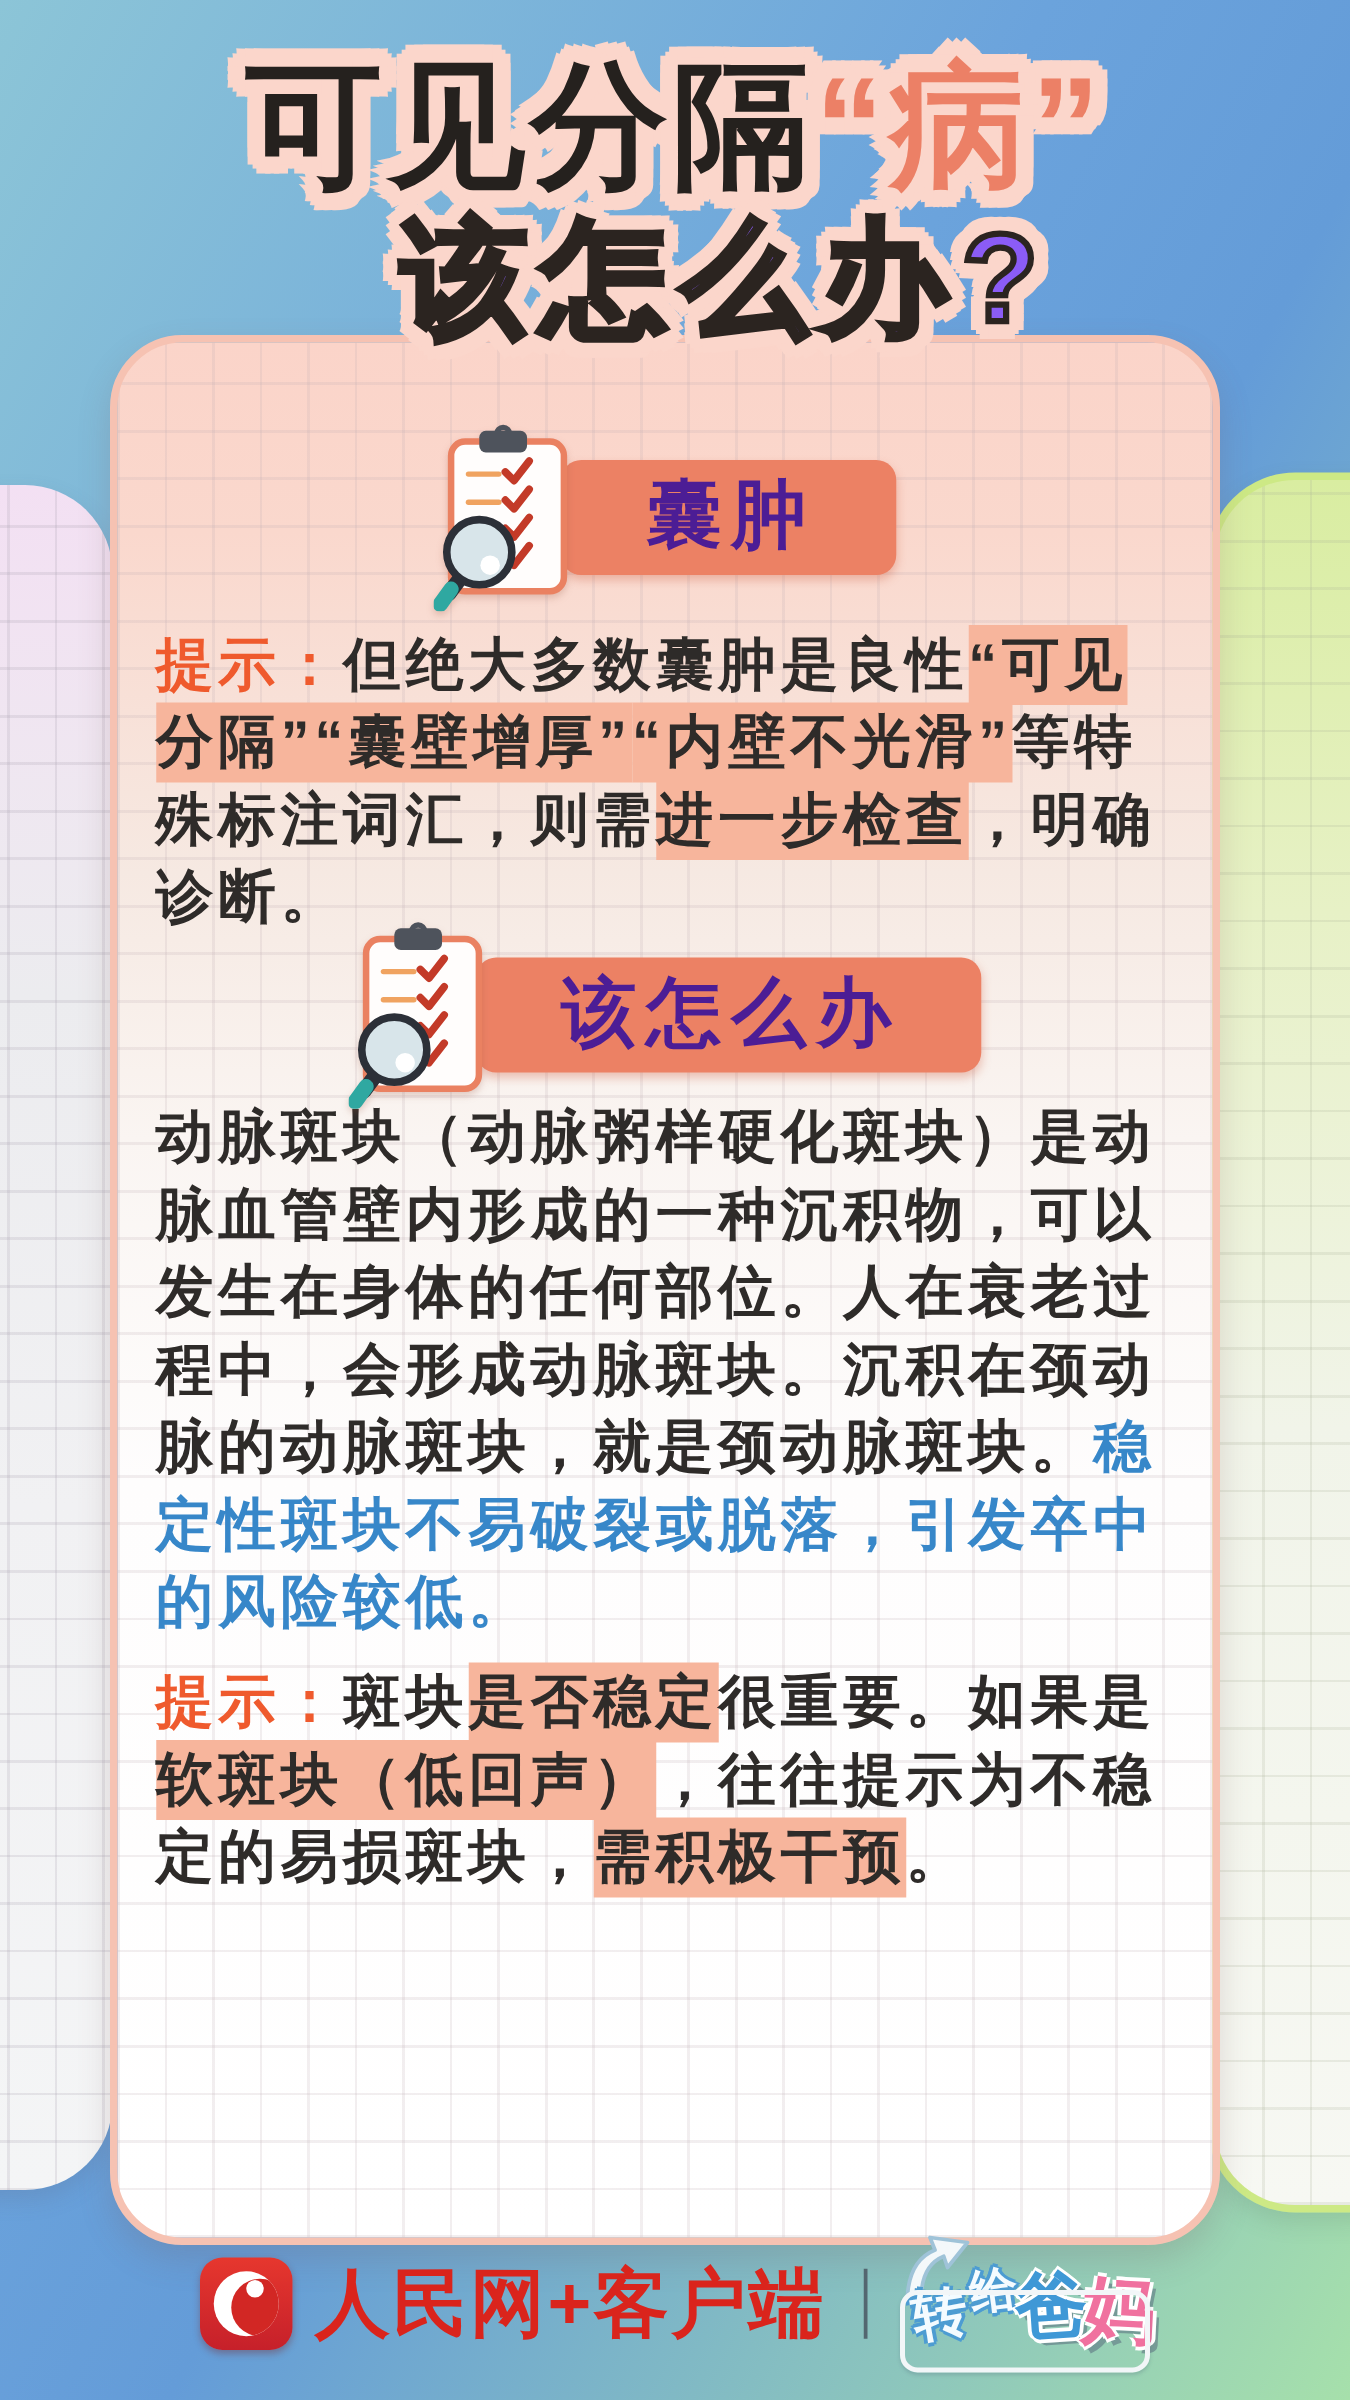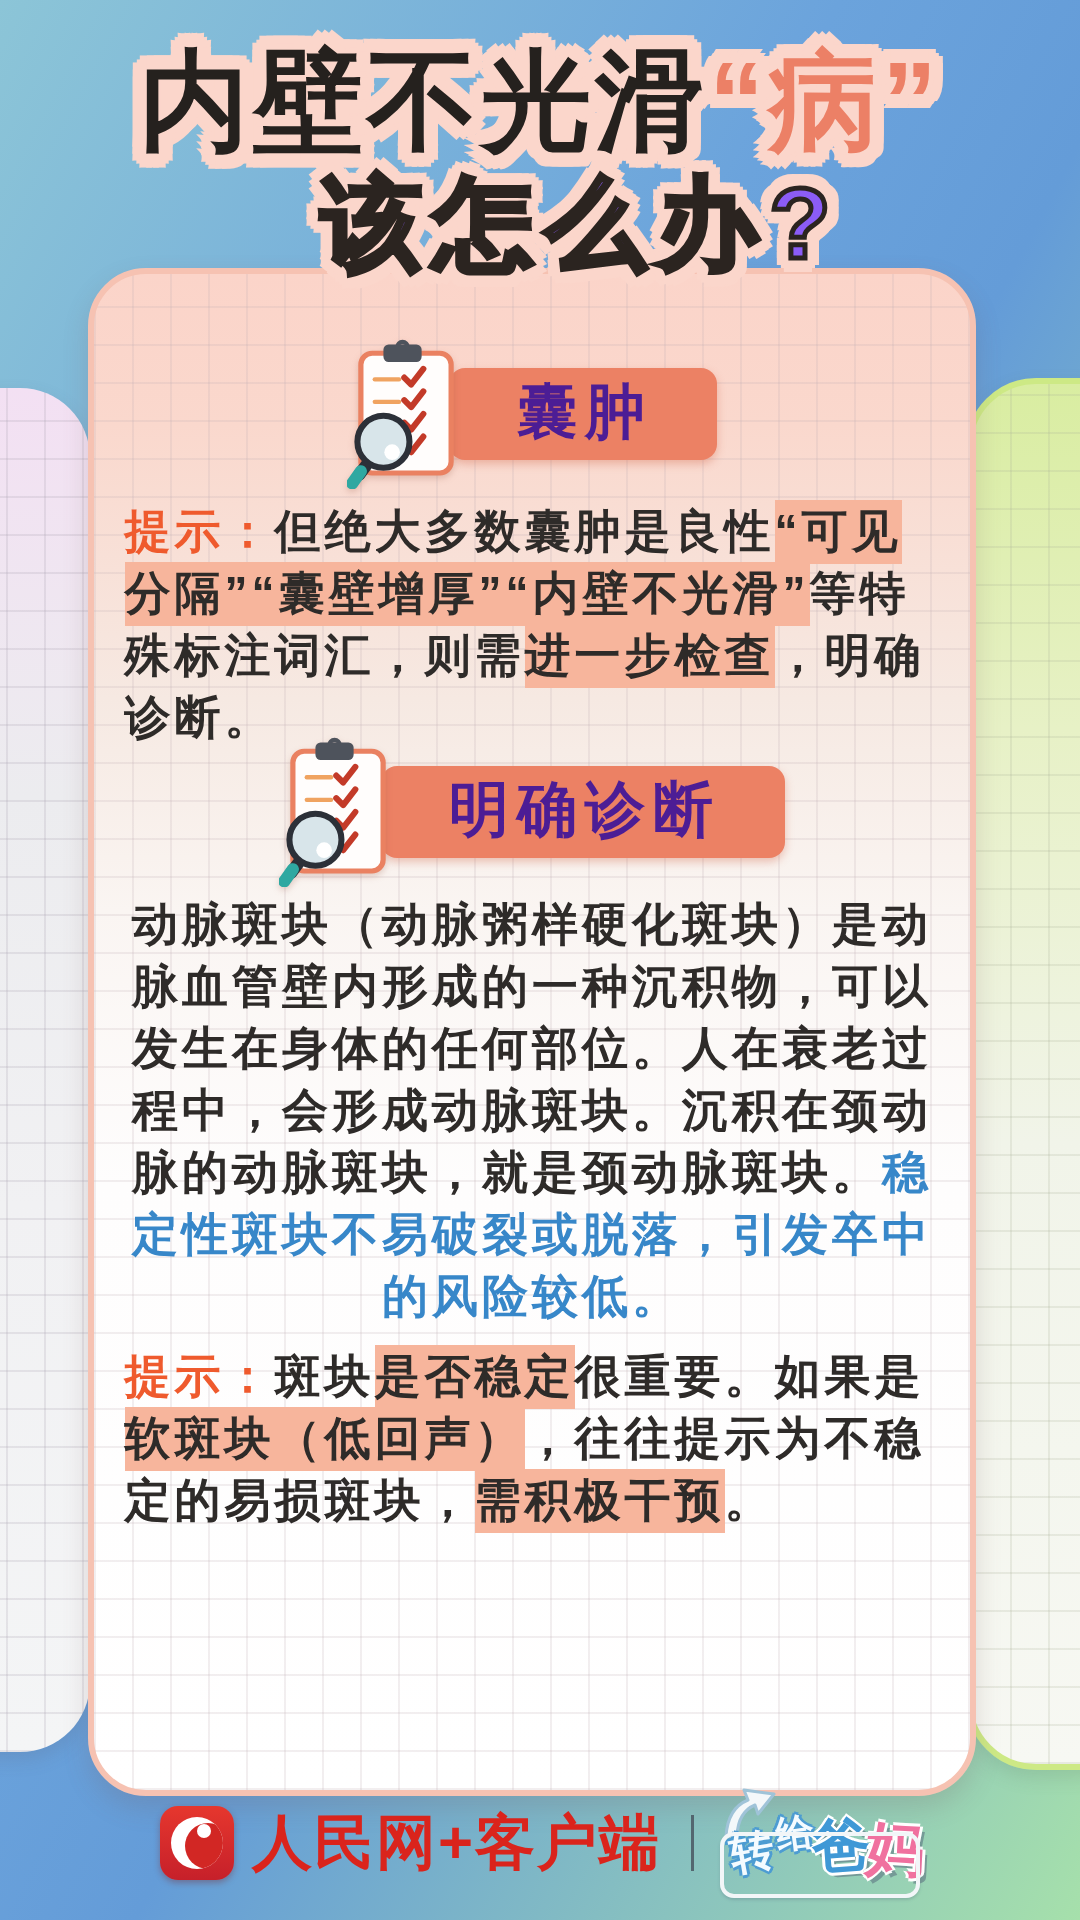--- a/index.html
+++ b/index.html
@@ -61,21 +61,21 @@
     background:#ec8164;color:#4c1d95;font-weight:bold;font-size:60px;letter-spacing:8px;
     padding:14px 64px 18px 68px;border-radius:16px;line-height:1;
     box-shadow:0 4px 8px rgba(205,95,65,.35);
   }
   
   .para{
     width:815px;margin:14px auto 0;font-size:46px;line-height:62px;letter-spacing:4px;
     font-weight:600;color:#2e2b29;text-align:left;
   }
   .para.tip1{margin-top:22px;}
-  .para.body2{margin-top:17px;text-align:center;}
+  .para.body2{margin-top:2px;}
   .para.tip2{margin-top:18px;}
   .seg-normal{color:#2e2b29;}
   .seg-blue{color:#3787c9;}
   .seg-orange{color:#ef5a2d;}
   .seg-hl{background:#f7b59c;padding:5px 0 7px;box-decoration-break:clone;-webkit-box-decoration-break:clone;}
   
   .footer{position:absolute;z-index:3;left:0;bottom:22px;width:1080px;height:110px;
     display:flex;align-items:center;justify-content:center;}
   .app-icon{width:74px;height:74px;border-radius:18px;position:relative;
     background:linear-gradient(180deg,#e6372e,#c6202a);box-shadow:0 3px 6px rgba(120,30,30,.35);}
@@ -100,21 +100,21 @@
   .b4{left:146px;top:32px;font-size:58px;color:#f0719f;transform:rotate(3deg);
     text-shadow:3px 0 #fff,-3px 0 #fff,0 3px #fff,0 -3px #fff,5px 5px 0 rgba(90,110,125,.55);}
   .arrow-svg{position:absolute;left:2px;top:-2px;}
 </style>
 </head>
 <body>
 
 <div class="back-card left"></div>
 <div class="back-card right"></div>
 
-<div class="title title-l1"><span class="t-black blob">内壁不光滑</span><span class="t-coral blob">“病”</span></div>
+<div class="title title-l1"><span class="t-black blob">可见分隔</span><span class="t-coral blob">“病”</span></div>
 <div class="title title-l2">该怎么办?</div>
 
 <div class="main-card">
 
   <div class="sec-head first">
     <svg class="check-icon" width="118" height="150" viewBox="0 0 136 172">
       <circle cx="64" cy="9" r="6" fill="none" stroke="#4e535c" stroke-width="5"></circle>
       <rect x="16" y="16" width="104" height="138" rx="13" fill="#fffdfc" stroke="#ea8161" stroke-width="6"></rect>
       <rect x="42" y="6" width="44" height="20" rx="6" fill="#4e535c"></rect>
       <g stroke-linecap="round">
@@ -153,21 +153,21 @@
         <polyline points="66,44 74,52 88,34"></polyline>
         <polyline points="66,70 74,78 88,60"></polyline>
         <polyline points="66,96 74,104 88,86"></polyline>
         <polyline points="66,122 74,130 88,112"></polyline>
       </g>
       <line x1="26" y1="140" x2="14" y2="156" stroke="#2c3038" stroke-width="14" stroke-linecap="round"></line>
       <line x1="16" y1="152" x2="6" y2="166" stroke="#2fa8a1" stroke-width="14" stroke-linecap="round"></line>
       <circle cx="42" cy="118" r="30" fill="#d8e5ea" stroke="#2c3038" stroke-width="7"></circle>
       <circle cx="52" cy="130" r="9" fill="#ffffff"></circle>
     </svg>
-    <div class="pill">明确诊断</div>
+    <div class="pill">该怎么办</div>
   </div>
   <p class="para body2"><span class="seg seg-normal">动脉斑块（动脉粥样硬化斑块）是动脉血管壁内形成的一种沉积物，可以发生在身体的任何部位。人在衰老过程中，会形成动脉斑块。沉积在颈动脉的动脉斑块，就是颈动脉斑块。</span><span class="seg seg-blue">稳定性斑块不易破裂或脱落，引发卒中的风险较低。</span></p>
   <p class="para tip2"><span class="seg seg-orange">提示：</span><span class="seg seg-normal">斑块</span><span class="seg seg-hl">是否稳定</span><span class="seg seg-normal">很重要。如果是</span><span class="seg seg-hl">软斑块（低回声）</span><span class="seg seg-normal">，往往提示为不稳定的易损斑块，</span><span class="seg seg-hl">需积极干预</span><span class="seg seg-normal">。</span></p>
 
 </div>
 
 <div class="footer">
   <div class="app-icon">
     <div class="swirl"></div>
   </div>

